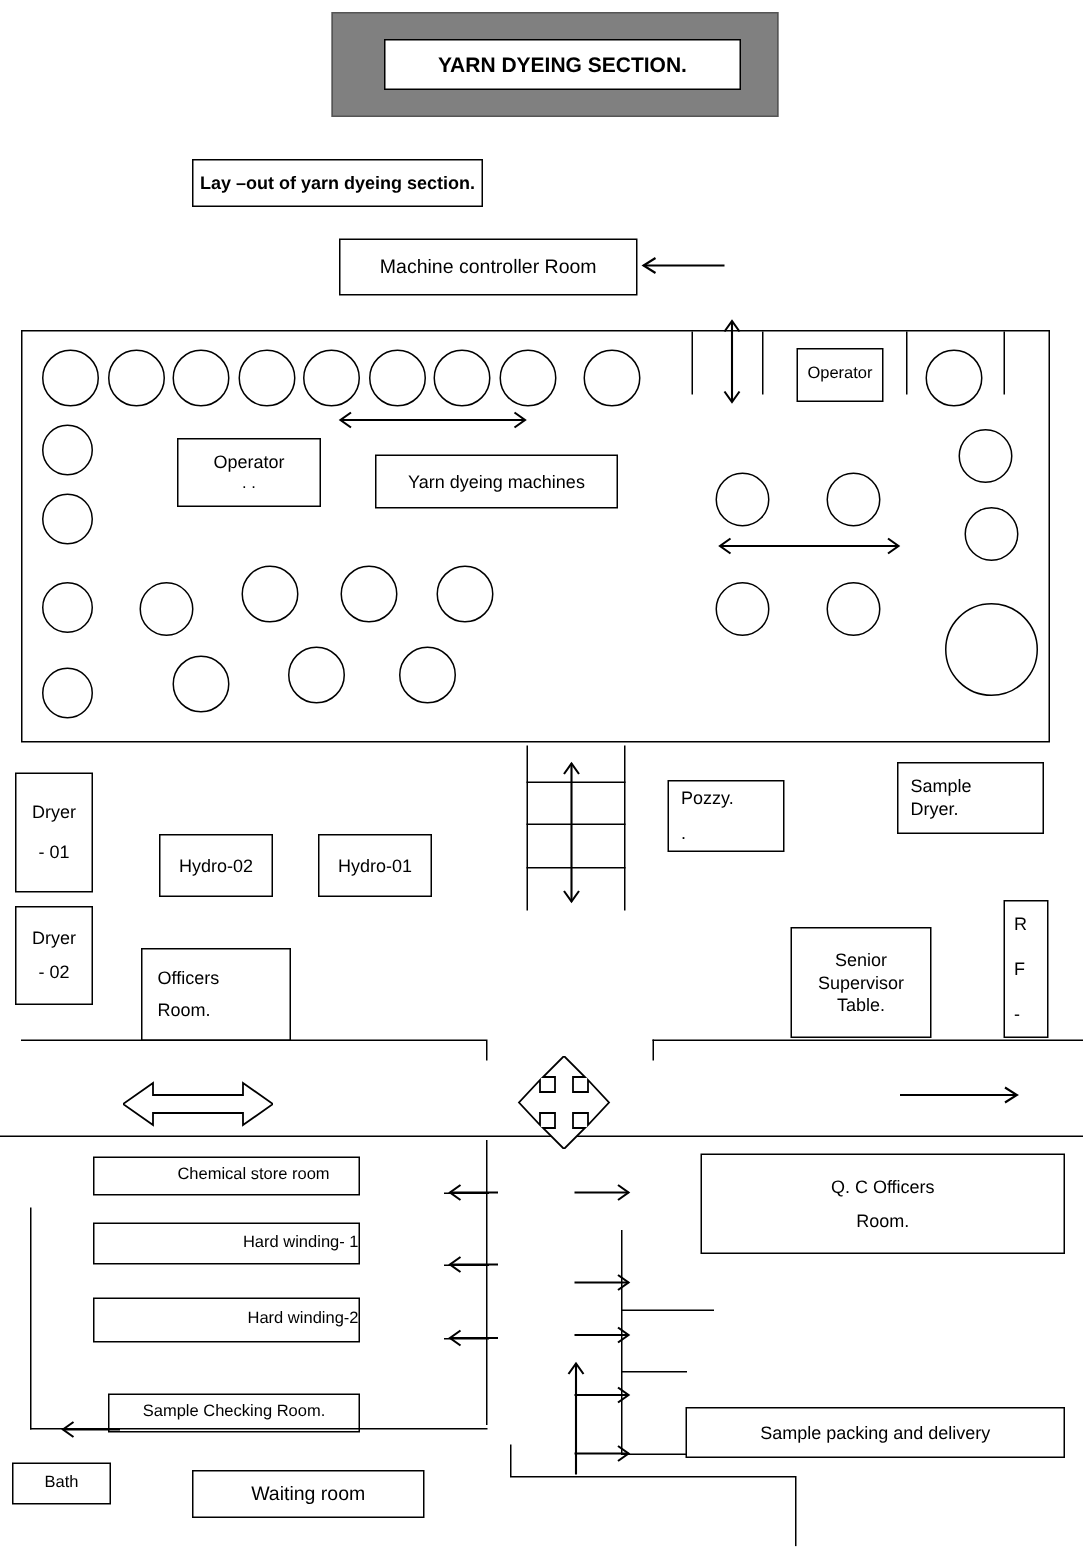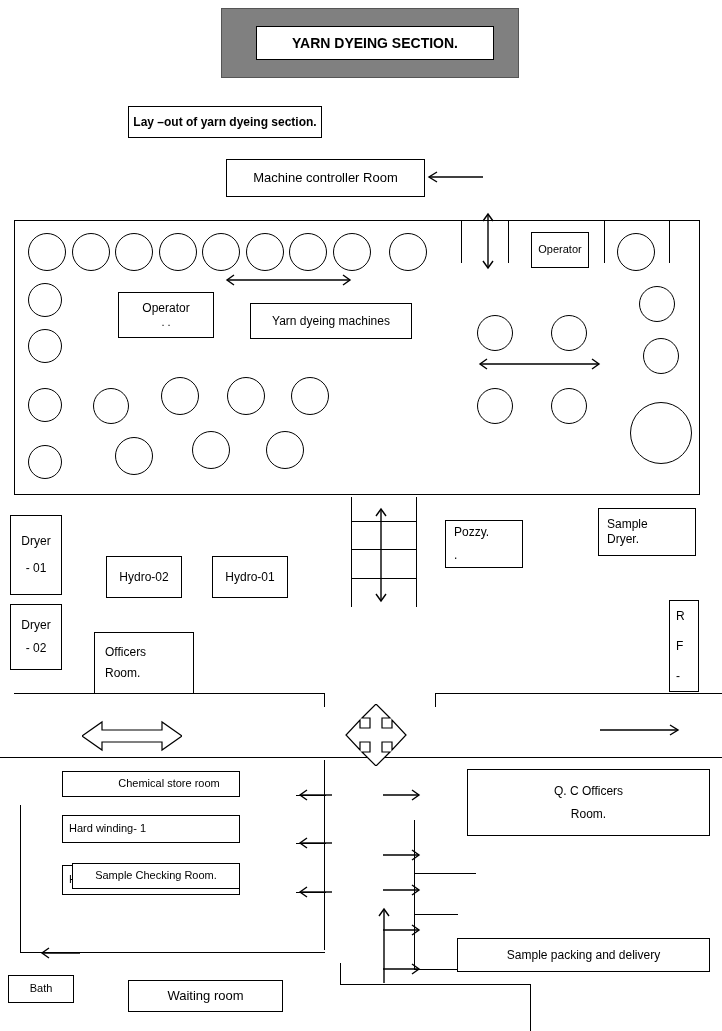--- a/index.html
+++ b/index.html
@@ -39,21 +39,21 @@
   .box {
     background: #ffffff;
     border: 1px solid #000000;
     display: flex;
     align-items: center;
     justify-content: center;
     text-align: center;
     font-size: 12px;
     line-height: 1.25;
   }
-  .box.left { justify-content: flex-start; padding-left: 6px; }
+  .box.left { justify-content: flex-end; padding-left: 6px; }
   .box.col {
     flex-direction: column;
     justify-content: center;
   }
   .box.bold { font-weight: bold; }
   .box.small { font-size: 11px; }
 
   
   .hall {
     border: 1px solid #000000;
@@ -219,20 +219,25 @@
   <div class="abs box col" style="left:598px; top:508px; width:98px; height:48px; align-items:flex-start; padding-left:8px;">
     <span>Sample</span>
     <span>Dryer.</span>
   </div>
 
   <div class="abs box col" style="left:94px; top:632px; width:100px; height:62px; align-items:flex-start; padding-left:10px;">
     <span>Officers</span>
     <span style="margin-top:6px;">Room.</span>
   </div>
 
+  <div class="abs box col" style="left:527px; top:618px; width:94px; height:74px;">
+    <span>Senior</span>
+    <span>Supervisor</span>
+    <span>Table.</span>
+  </div>
 
   <div class="abs box col" style="left:669px; top:600px; width:30px; height:92px; align-items:flex-start; padding-left:6px; justify-content:space-around;">
     <span>R</span>
     <span>F</span>
     <span>-</span>
   </div>
 
   <div class="abs hline" style="left:14px; top:693px; width:310px;"></div>
   <div class="abs vline" style="left:324px; top:693px; height:14px;"></div>
   <div class="abs vline" style="left:435px; top:693px; height:14px;"></div>
@@ -258,21 +263,21 @@
   </div>
 
   <div class="abs box left" style="left:62px; top:815px; width:178px; height:28px; font-size:11px;">
     <span>Hard winding- 1</span>
   </div>
 
   <div class="abs box left" style="left:62px; top:865px; width:178px; height:30px; font-size:11px;">
     <span>Hard winding-2</span>
   </div>
 
-  <div class="abs box" style="left:72px; top:863px; width:168px; height:26px; font-size:11px;">
+  <div class="abs box" style="left:72px; top:929px; width:168px; height:26px; font-size:11px;">
     <span>Sample Checking Room.</span>
   </div>
 
   <div class="abs vline" style="left:20px; top:805px; height:148px;"></div>
   <div class="abs vline" style="left:324px; top:760px; height:190px;"></div>
   <div class="abs hline" style="left:20px; top:952px; width:305px;"></div>
 
   <svg class="arrow" style="left:296px; top:789px; width:40px; height:12px;">
     <line x1="36" y1="6" x2="4" y2="6"></line>
     <polyline points="11,1 4,6 11,11"></polyline>

